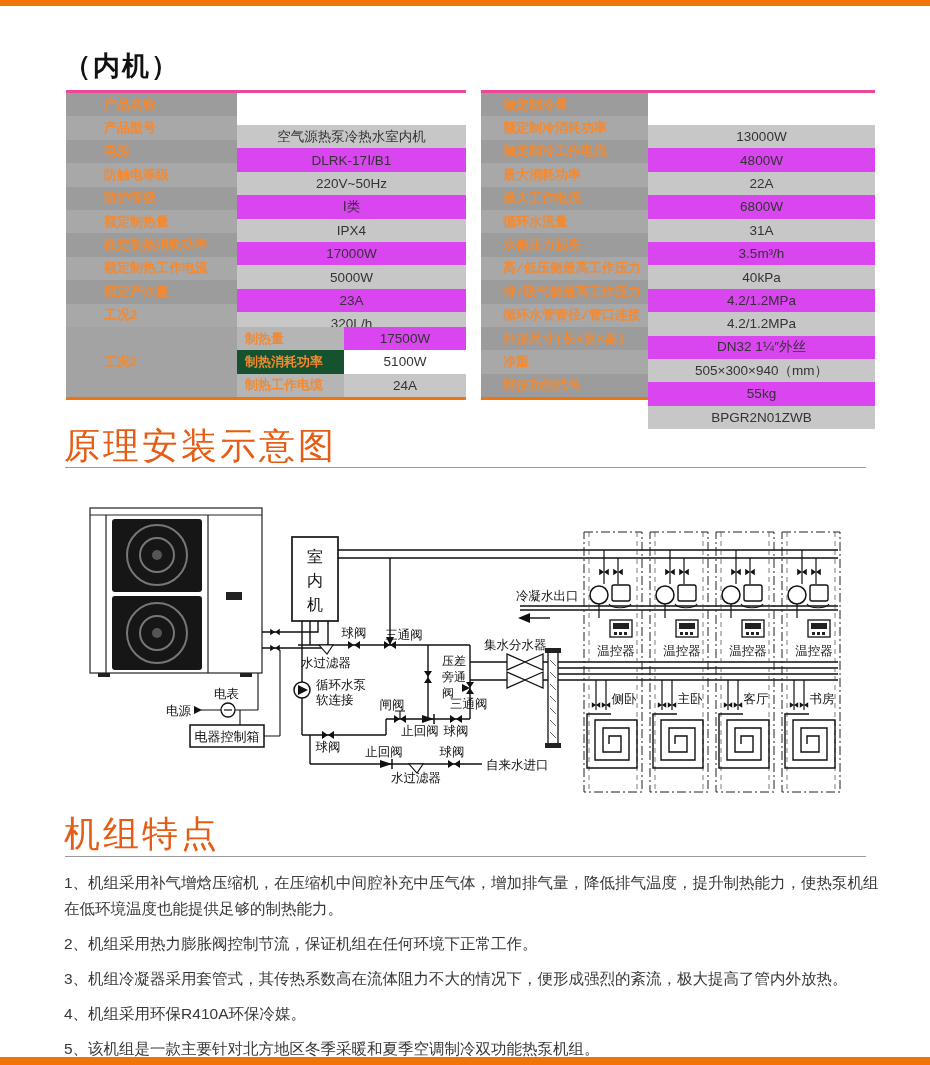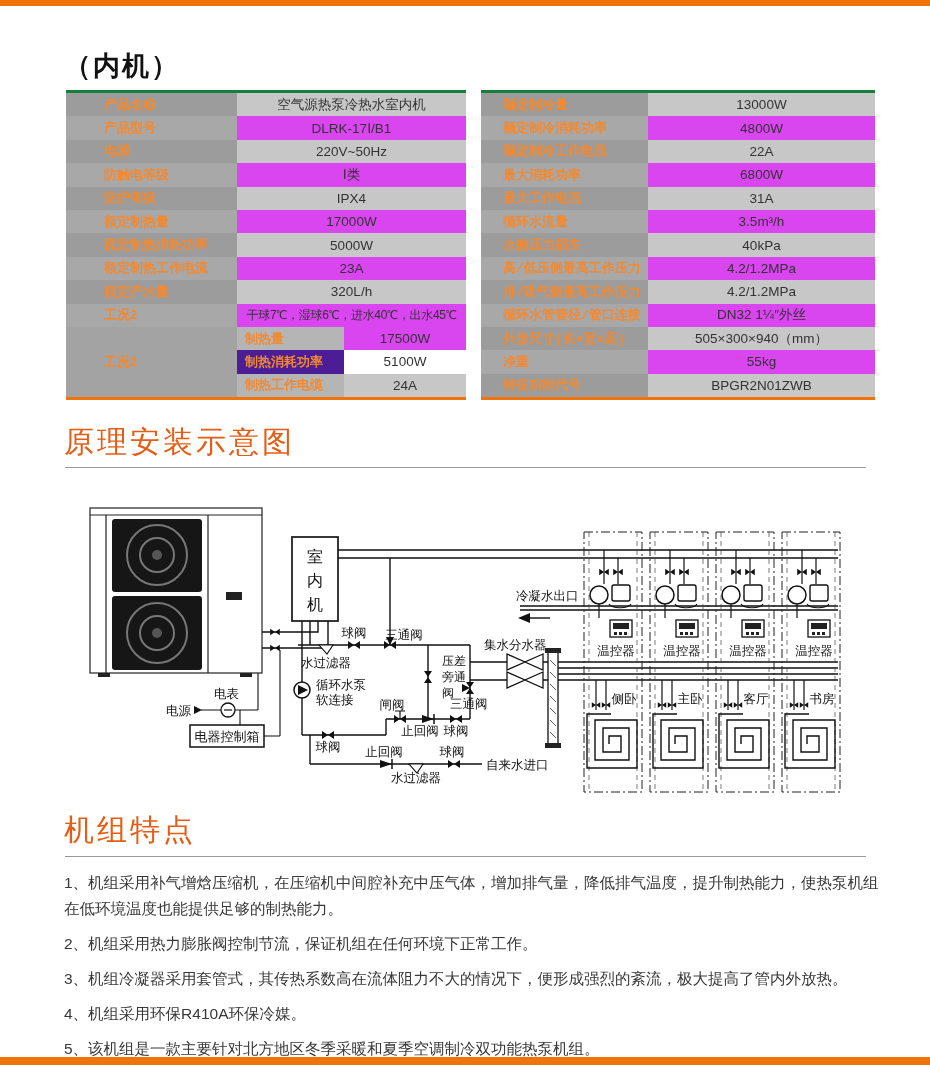--- a/index.html
+++ b/index.html
@@ -4,50 +4,50 @@
 <style>
   * { margin:0; padding:0; box-sizing:border-box; }
   html,body { width:930px; height:1065px; background:#fff; position:relative;
     font-family:"Liberation Sans", sans-serif; overflow:hidden; }
   .abs { position:absolute; }
   .brand-bar { left:0; width:930px; background:#f0740a; }
   .page-title { left:64px; top:48px; font-size:27px; font-weight:bold; color:#111; letter-spacing:2px; }
 
   
   .spec-tables { left:66px; top:90px; width:809px; display:flex; gap:15px; }
-  .spec-table { border-top:3px solid #15803d; border-bottom:3px solid #f0740a; }
+  .spec-table { border-top:3px solid #ec4899; border-bottom:3px solid #f0740a; }
   .spec-table.left  { width:400px; }
   .spec-table.right { width:394px; }
   .srow { display:flex; height:23.4px; }
   .cell { display:flex; align-items:center; height:100%; }
   .cell.label { color:#f18a33; font-weight:bold; font-size:13px; }
   .spec-table.left  .cell.label { width:171px; padding-left:38px; }
   .spec-table.right .cell.label { width:167px; padding-left:22px;font-family:Liberation Mono, monospace; }
-  .cell.value { flex:1; justify-content:center; font-size:13.5px; color:#333; }
+  .cell.value { flex:1; justify-content:center; font-size:13.5px; color:#333;margin-top:32px; }
   .srow.odd  .cell.label { background:#9c9c9c; }
   .srow.odd  .cell.value { background:#c7c7c7; }
   .srow.even .cell.label { background:#a8a8a8; }
   .srow.even .cell.value { background:#d946ef;justify-content:center; }
   .spec-table.left .rows .srow:nth-child(10) .cell.value { font-size:12px; letter-spacing:-0.3px; }
 
   .merged-wrap { display:flex; height:70.2px; }
   .merged-label { width:171px; padding-left:38px; background:#a3a3a3; display:flex; align-items:center;
     color:#f18a33; font-weight:bold; font-size:13px; }
   .sub { flex:1; display:flex; flex-direction:column; }
   .subrow { display:flex; height:23.4px; }
   .sublabel { width:107px; padding-left:8px; background:#b5b5b5; color:#f18a33; font-weight:bold;
     font-size:13px; display:flex; align-items:center; }
   .subvalue { flex:1; display:flex; align-items:center; justify-content:center; font-size:13.5px; color:#333; }
   .subrow:nth-child(1) .subvalue { background:#d946ef; }
   .subrow:nth-child(2) .subvalue { background:#fff; }
-  .subrow:nth-child(2) .sublabel { background:#4c1d95; }
+  .subrow:nth-child(2) .sublabel { background:#14532d; }
   .subrow:nth-child(3) .subvalue { background:#c7c7c7; }
 
   
-  .section-title { left:64px; font-size:30px; color:#e55d15; letter-spacing:3px; }
+  .section-title { left:64px; font-size:36px; color:#e55d15; letter-spacing:3px; }
   .section-rule { left:65px; width:801px; height:0; border-top:1.5px solid #9a9a9a; }
 
   
   .diagram { left:70px; top:492px; }
   .diagram text { font-family:"DejaVu Serif", serif; fill:#111; }
 
   
   .features { left:64px; top:870px; width:820px; }
   .feat { font-size:15.5px; color:#383838; line-height:26px; margin-bottom:9px; }
 </style>

